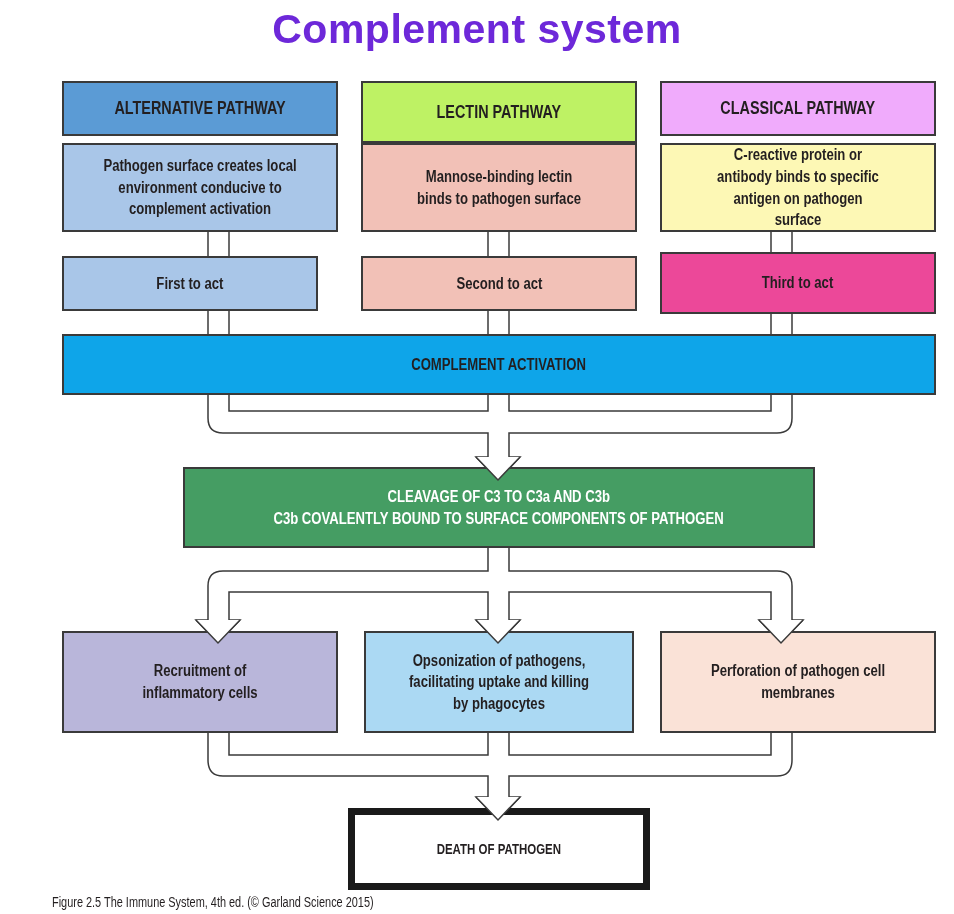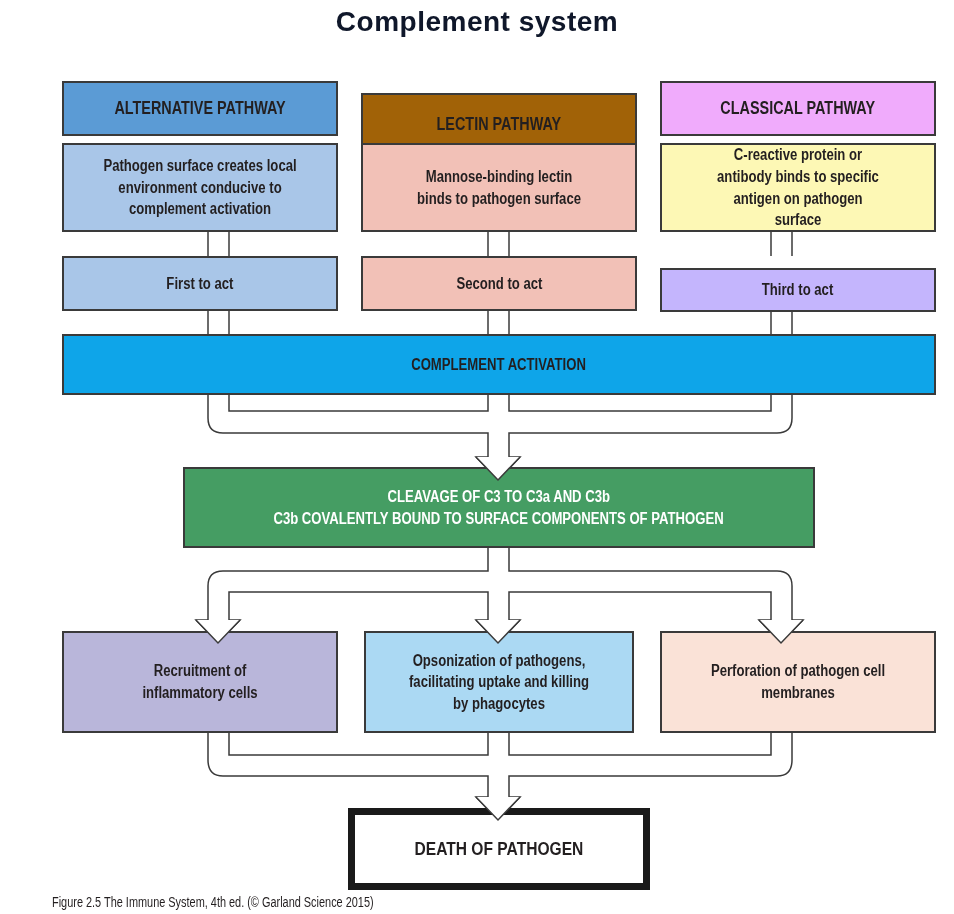--- a/index.html
+++ b/index.html
@@ -1,24 +1,24 @@
 <!DOCTYPE html>
 <html><head>
 <meta charset="utf-8">
 <style>
   html,body{margin:0;padding:0;background:#ffffff;}
   body{width:954px;height:914px;position:relative;overflow:hidden;font-family:"Liberation Sans",sans-serif;}
-  .title{position:absolute;left:0;width:954px;top:6px;text-align:center;font-size:28px;font-weight:bold;color:#0f172a;letter-spacing:0.5px;}
+  .title{position:absolute;left:0;width:954px;top:6px;text-align:center;font-size:41px;font-weight:bold;color:#6d28d9;letter-spacing:0.5px;}
   svg.wires{position:absolute;left:0;top:0;}
   .box{position:absolute;box-sizing:border-box;border:2px solid #3a3a3a;display:flex;align-items:center;justify-content:center;text-align:center;font-family:"Liberation Sans",sans-serif;font-weight:bold;color:#231f20;font-size:16px;line-height:1.35;transform-origin:center;}
   .box span{display:block;transform:scaleX(0.82);}
   .hdr{font-size:18px;}
   .hdr span{transform:scaleX(0.8);}
   .caption{position:absolute;left:52px;top:894px;font-size:14px;color:#231f20;transform:scaleX(0.78);transform-origin:left center;white-space:nowrap;}
-  .death{border:7px solid #1a1a1a;background:#fff;font-size:19px;}
+  .death{border:7px solid #1a1a1a;background:#fff;font-size:14px;}
 </style>
 </head>
 <body>
 
 <div class="title">Complement system</div>
 
 <svg class="wires" width="954" height="914">
   <g fill="none" stroke="#3a3a3a" stroke-width="1.5">
 
     <g>
@@ -49,41 +49,41 @@
   <path fill="#fff" stroke="#3a3a3a" stroke-width="1.5" d="M208,733 L208,760 Q208,776 223,776 L488,776 L488,797 L476,797 L498,820 L520,797 L509,797 L509,776 L777,776 Q792,776 792,760 L792,733"></path>
   <path fill="none" stroke="#3a3a3a" stroke-width="1.5" d="M229,733 L229,755 L488,755 L488,733 M509,733 L509,755 L771,755 L771,733"></path>
 </svg>
 
 <div class="box hdr" style="left:62px;top:81px;width:276px;height:55px;background:#5b9bd5;">
     <span>ALTERNATIVE PATHWAY</span>
   </div>
 <div class="box" style="left:62px;top:143px;width:276px;height:89px;background:#a9c6e8;padding:0 10px;">
     <span>Pathogen surface creates local environment conducive to complement activation</span>
   </div>
-<div class="box" style="left:62px;top:256px;width:276px;height:55px;background:#a9c6e8;">
+<div class="box" style="left:62px;top:256px;width:256px;height:55px;background:#a9c6e8;">
     <span>First to act</span>
   </div>
 
-<div class="box hdr" style="left:361px;top:81px;width:276px;height:62px;background:#a16207;margin-top:12px;">
+<div class="box hdr" style="left:361px;top:81px;width:276px;height:62px;background:#bef264;">
     <span>LECTIN PATHWAY</span>
   </div>
 <div class="box" style="left:361px;top:143px;width:276px;height:89px;background:#f2c1b7;padding:0 30px;">
     <span>Mannose-binding lectin binds to pathogen surface</span>
   </div>
 <div class="box" style="left:361px;top:256px;width:276px;height:55px;background:#f2c1b7;">
     <span>Second to act</span>
   </div>
 
 <div class="box hdr" style="left:660px;top:81px;width:276px;height:55px;background:#f0abfc;">
     <span>CLASSICAL PATHWAY</span>
   </div>
 <div class="box" style="left:660px;top:143px;width:276px;height:89px;background:#fdf8b5;padding:0 33px;">
     <span>C-reactive protein or antibody binds to specific antigen on pathogen surface</span>
   </div>
-<div class="box" style="left:660px;top:268px;width:276px;height:44px;background:#c4b5fd;">
+<div class="box" style="left:660px;top:252px;width:276px;height:62px;background:#ec4899;">
     <span>Third to act</span>
   </div>
 
 <div class="box" style="left:62px;top:334px;width:874px;height:61px;background:#0ea5e9;">
     <span>COMPLEMENT ACTIVATION</span>
   </div>
 
 <div class="box" style="left:183px;top:467px;width:632px;height:81px;background:#459d63;color:#ffffff;flex-direction:column;">
   <span>CLEAVAGE OF C3 TO C3a AND C3b</span>
   <span>C3b COVALENTLY BOUND TO SURFACE COMPONENTS OF PATHOGEN</span>

